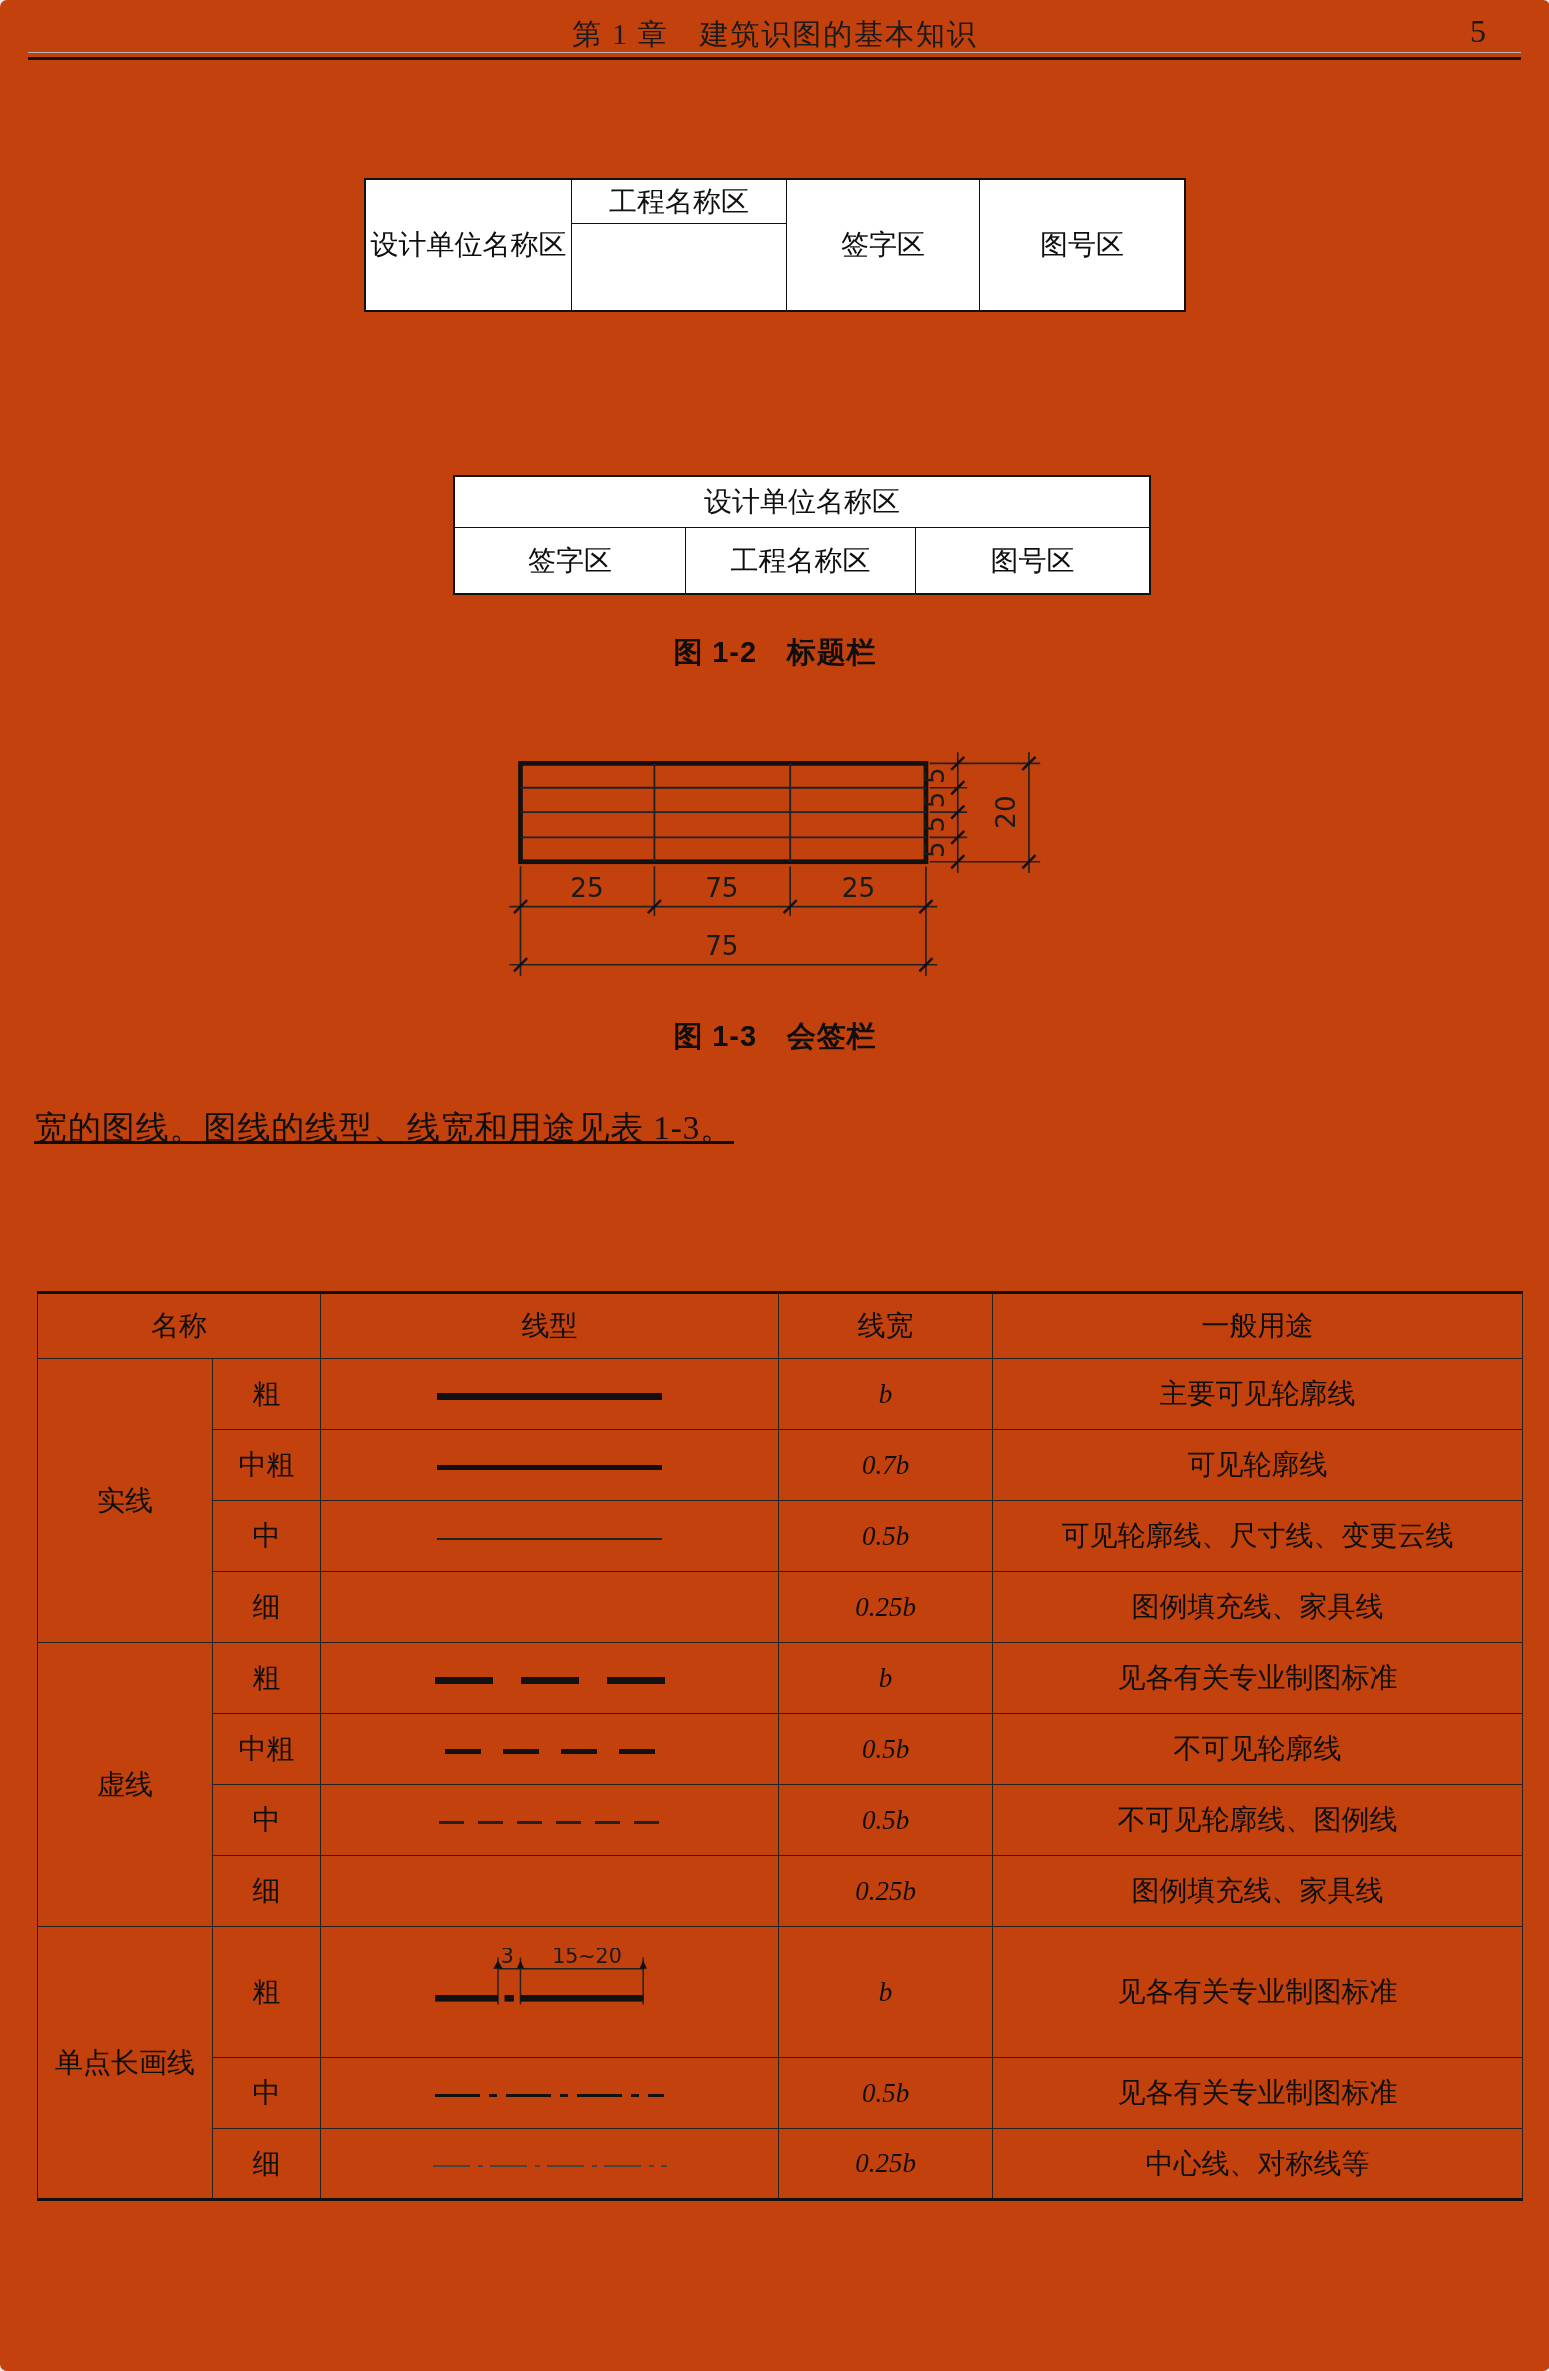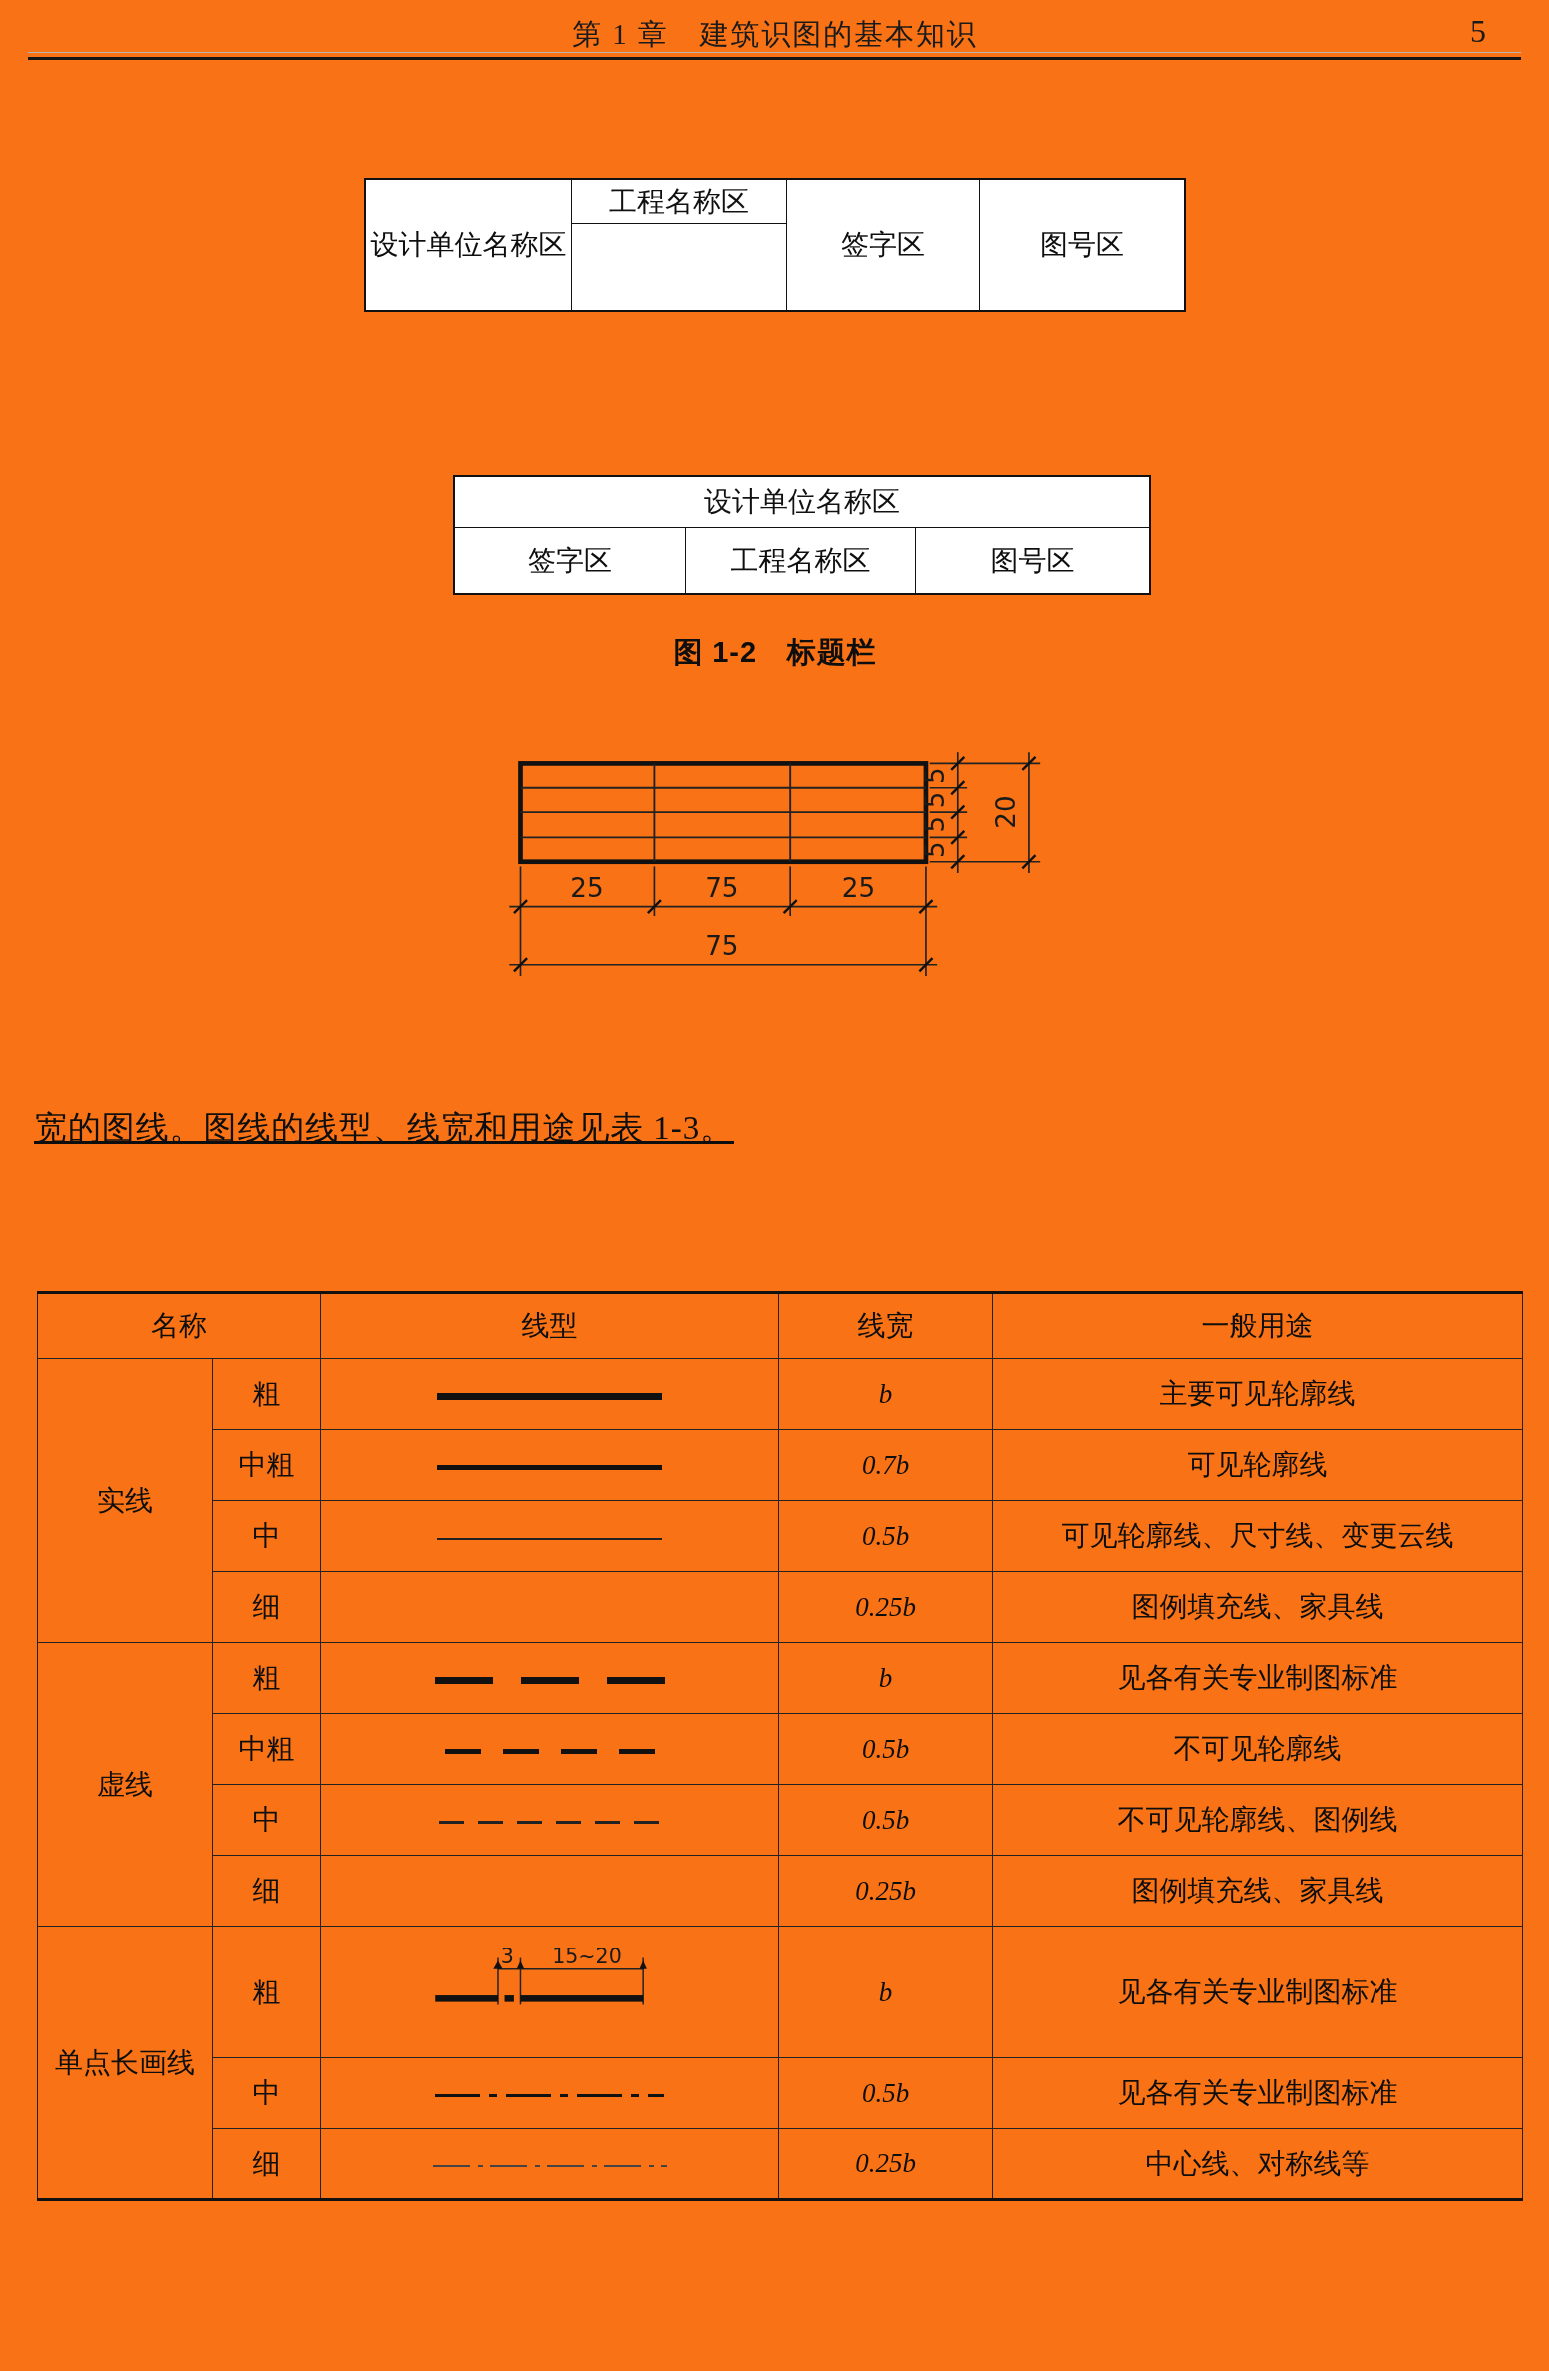--- a/index.html
+++ b/index.html
@@ -1,22 +1,23 @@
 <!DOCTYPE html>
 <html style="font-size:15px"><head>
 <meta charset="utf-8">
 <style>
   html,body{margin:0;padding:0;background:#e8e8e8;}
   .page{
     position:relative;
     width:1550px;height:2371px;
-    background:#f97316;
+    background:#c2410c;
     font-family:"Liberation Serif", serif;
     color:#111;
     overflow:hidden;
+    border-radius:7px;
   }
   .abs{position:absolute;}
 
   
   .running-head{
     top:15px;left:0;width:1550px;text-align:center;
     font-size:29px;letter-spacing:1.9px;color:#1a1a1a;
   }
   .page-num{
     top:13px;left:1450px;width:56px;text-align:center;
@@ -185,20 +186,21 @@
     </g>
 
     <g font-family="DejaVu Sans, sans-serif" font-size="28" fill="#1a1a1a" text-anchor="middle">
       <text x="146" y="168">25</text>
       <text x="290" y="168">75</text>
       <text x="436" y="168">25</text>
       <text x="290" y="230">75</text>
     </g>
   </svg>
 
+  <div class="abs fig-caption cap13">图 1-3　会签栏</div>
 
   <div class="abs para">宽的图线。图线的线型、线宽和用途见表 1-3。</div>
 
 
   <table class="t13">
     <colgroup>
       <col style="width:175px">
         <col style="width:108px">
         <col style="width:458px">
       <col style="width:214px">

